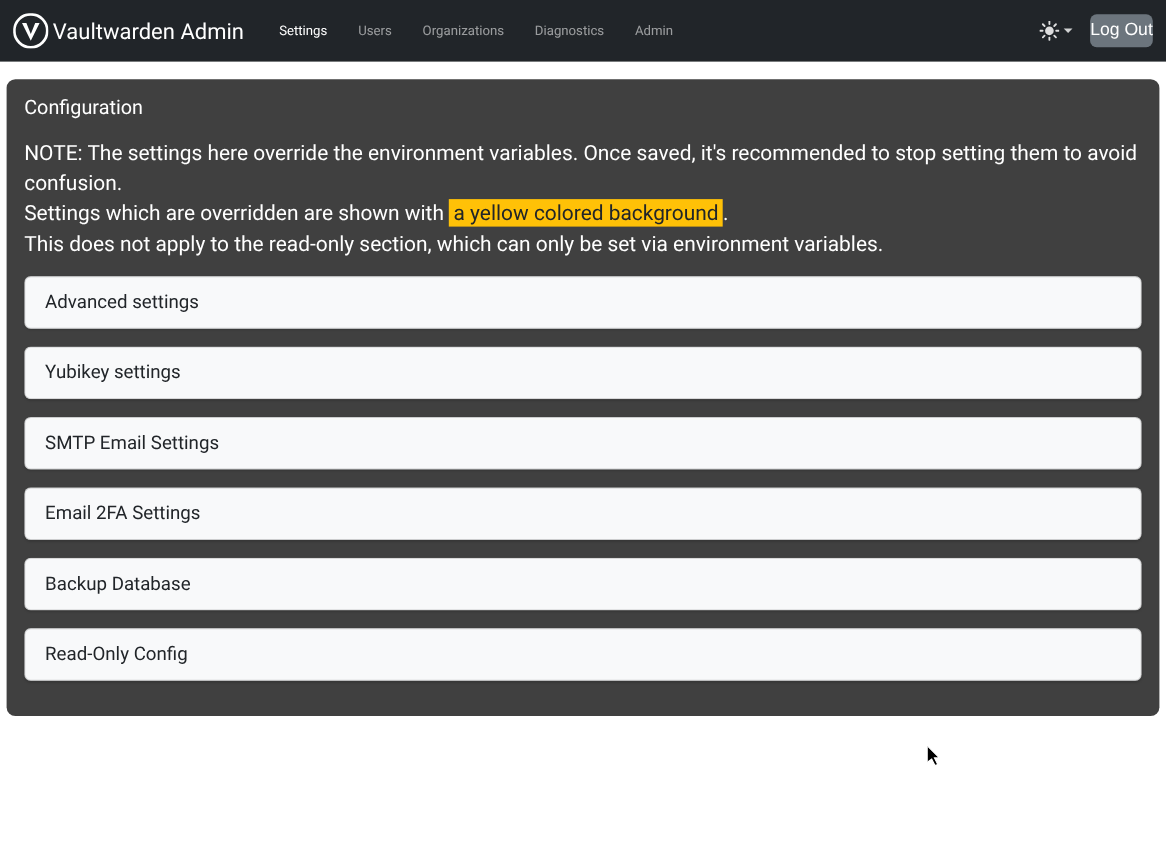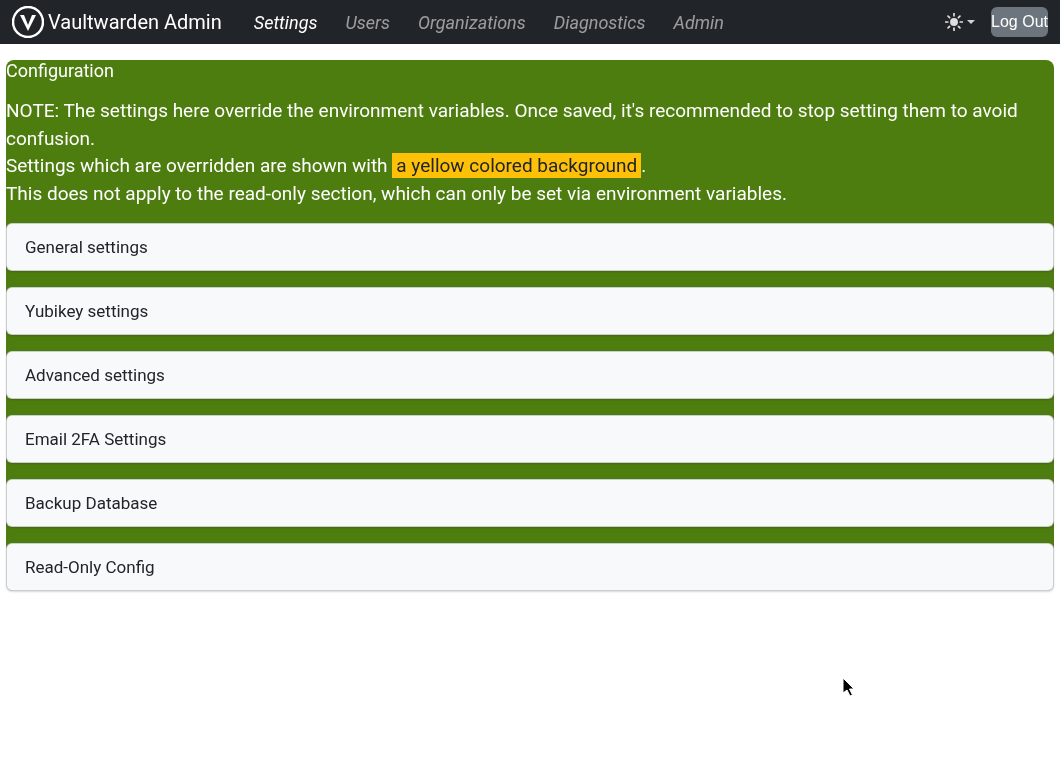--- a/index.html
+++ b/index.html
@@ -9,21 +9,21 @@
     }
     body {
       font-family: -apple-system, BlinkMacSystemFont, "Segoe UI", Roboto, "Helvetica Neue", Arial, sans-serif;
       background: #ffffff;
       width: 1060px;
       height: 770px;
       overflow: hidden;
     }
     .navbar {
       background: #212529;
-      height: 44px;
+      height: 56px;
       display: flex;
       align-items: center;
       padding: 0 12px;
       justify-content: space-between;
     }
     .navbar-left {
       display: flex;
       align-items: center;
     }
     .brand {
@@ -38,24 +38,23 @@
       height: 32px;
       margin-right: 4px;
     }
     .nav-links {
       display: flex;
       gap: 4px;
     }
     .nav-link {
       color: rgba(255,255,255,0.55);
       padding: 8px 12px;
-      font-size: 18px;
+      font-size: 12px;
       cursor: pointer;
       text-decoration: none;
-      font-style: italic;
     }
     .nav-link.active {
       color: #fff;
     }
     .navbar-right {
       display: flex;
       align-items: center;
       gap: 10px;
     }
     .theme-toggle {
@@ -79,22 +78,23 @@
       border: none;
       padding: 6px 0;
       border-radius: 6px;
       font-size: 16px;
       cursor: pointer;
     }
     .main-container {
       padding: 16px 6px;
     }
     .config-panel {
-      background: #4d7c0f;
+      background: #404040;
       border-radius: 8px;
+      padding: 16px;
       color: #fff;
     }
     .config-title {
       font-size: 18px;
       font-weight: 400;
       margin-bottom: 16px;
     }
     .note-text {
       font-size: 19px;
       line-height: 1.45;
@@ -199,23 +199,23 @@
   <div class="config-panel">
     <div class="config-title">Configuration</div>
     <div class="note-text">
       <span class="note-line">NOTE: The settings here override the environment variables. Once saved, it's recommended to stop setting them to avoid confusion.</span>
       <span class="note-line">
         <span>Settings which are overridden are shown with </span><span class="yellow-bg">a yellow colored background</span><span>.</span>
       </span>
       <span class="note-line">This does not apply to the read-only section, which can only be set via environment variables.</span>
     </div>
     <div class="section-list">
-      <div class="section-item">General settings</div>
+      <div class="section-item">Advanced settings</div>
       <div class="section-item">Yubikey settings</div>
-      <div class="section-item">Advanced settings</div>
+      <div class="section-item">SMTP Email Settings</div>
       <div class="section-item">Email 2FA Settings</div>
       <div class="section-item">Backup Database</div>
       <div class="section-item">Read-Only Config</div>
     </div>
   </div>
 </div>
 
 <svg class="cursor" width="16" height="20" viewBox="0 0 16 20">
   <path d="M 0 0 L 0 15 L 4 12 L 7 18 L 9.5 17 L 6.5 11 L 11 11 Z" fill="#000" stroke="#fff" stroke-width="1"></path>
 </svg>

